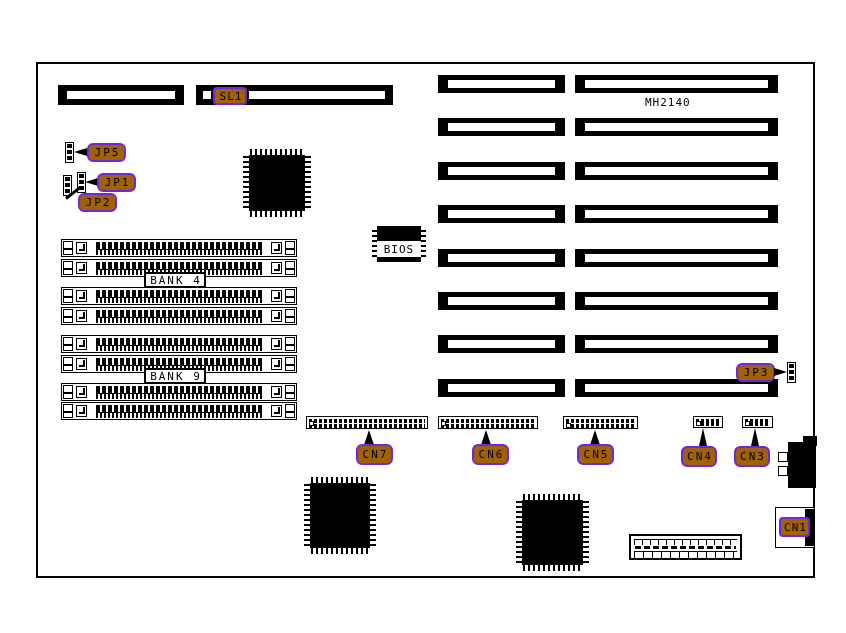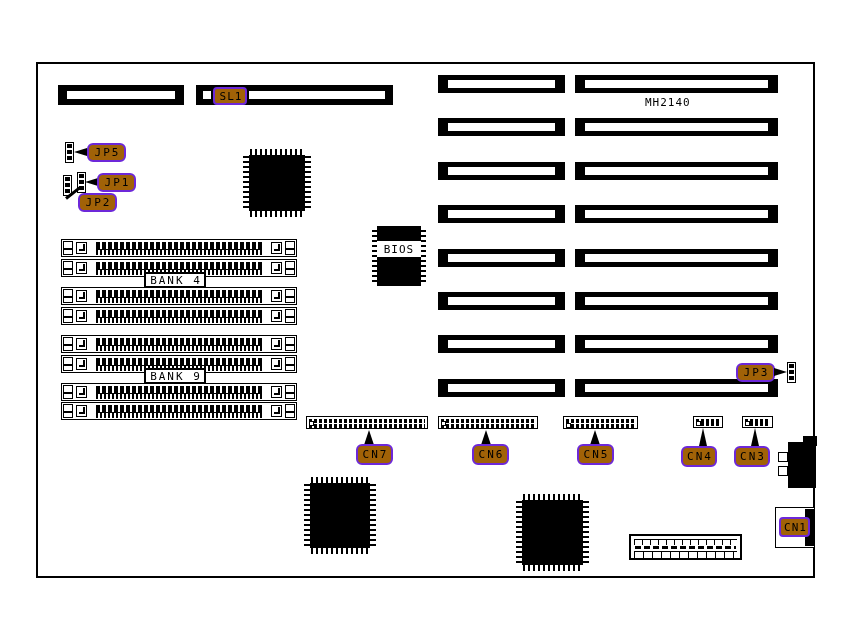--- a/index.html
+++ b/index.html
@@ -105,21 +105,21 @@
     </div>
 
   <div class="abs" style="left:243px;top:149px;width:68px;height:68px;">
     <i class="abs pins-h" style="left:7px;right:7px;top:0;height:6px;"></i>
     <i class="abs pins-h" style="left:7px;right:7px;bottom:0;height:6px;"></i>
     <i class="abs pins-v" style="top:7px;bottom:7px;left:0;width:6px;"></i>
     <i class="abs pins-v" style="top:7px;bottom:7px;right:0;width:6px;"></i>
     <i class="abs qfp-body" style="left:6px;top:6px;right:6px;bottom:6px;"></i>
   </div>
 
-  <div class="abs" style="left:372px;top:226px;width:54px;height:60px;">
+  <div class="abs" style="left:372px;top:226px;width:54px;height:36px;">
     <i class="abs pins-v" style="left:0;top:4px;bottom:4px;width:5px;"></i>
     <i class="abs pins-v" style="right:0;top:4px;bottom:4px;width:5px;"></i>
     <i class="abs qfp-body" style="left:5px;top:0;right:5px;bottom:0;"></i>
     <span class="bios-band" style="left:5px;right:5px;top:15px;height:16px;">
         <span>BIOS</span>
       </span>
   </div>
 
   <div class="abs slot" style="left:438px;top:75px;width:127px;height:18px;"></div>
   <div class="abs slot" style="left:438px;top:118px;width:127px;height:18px;"></div>

